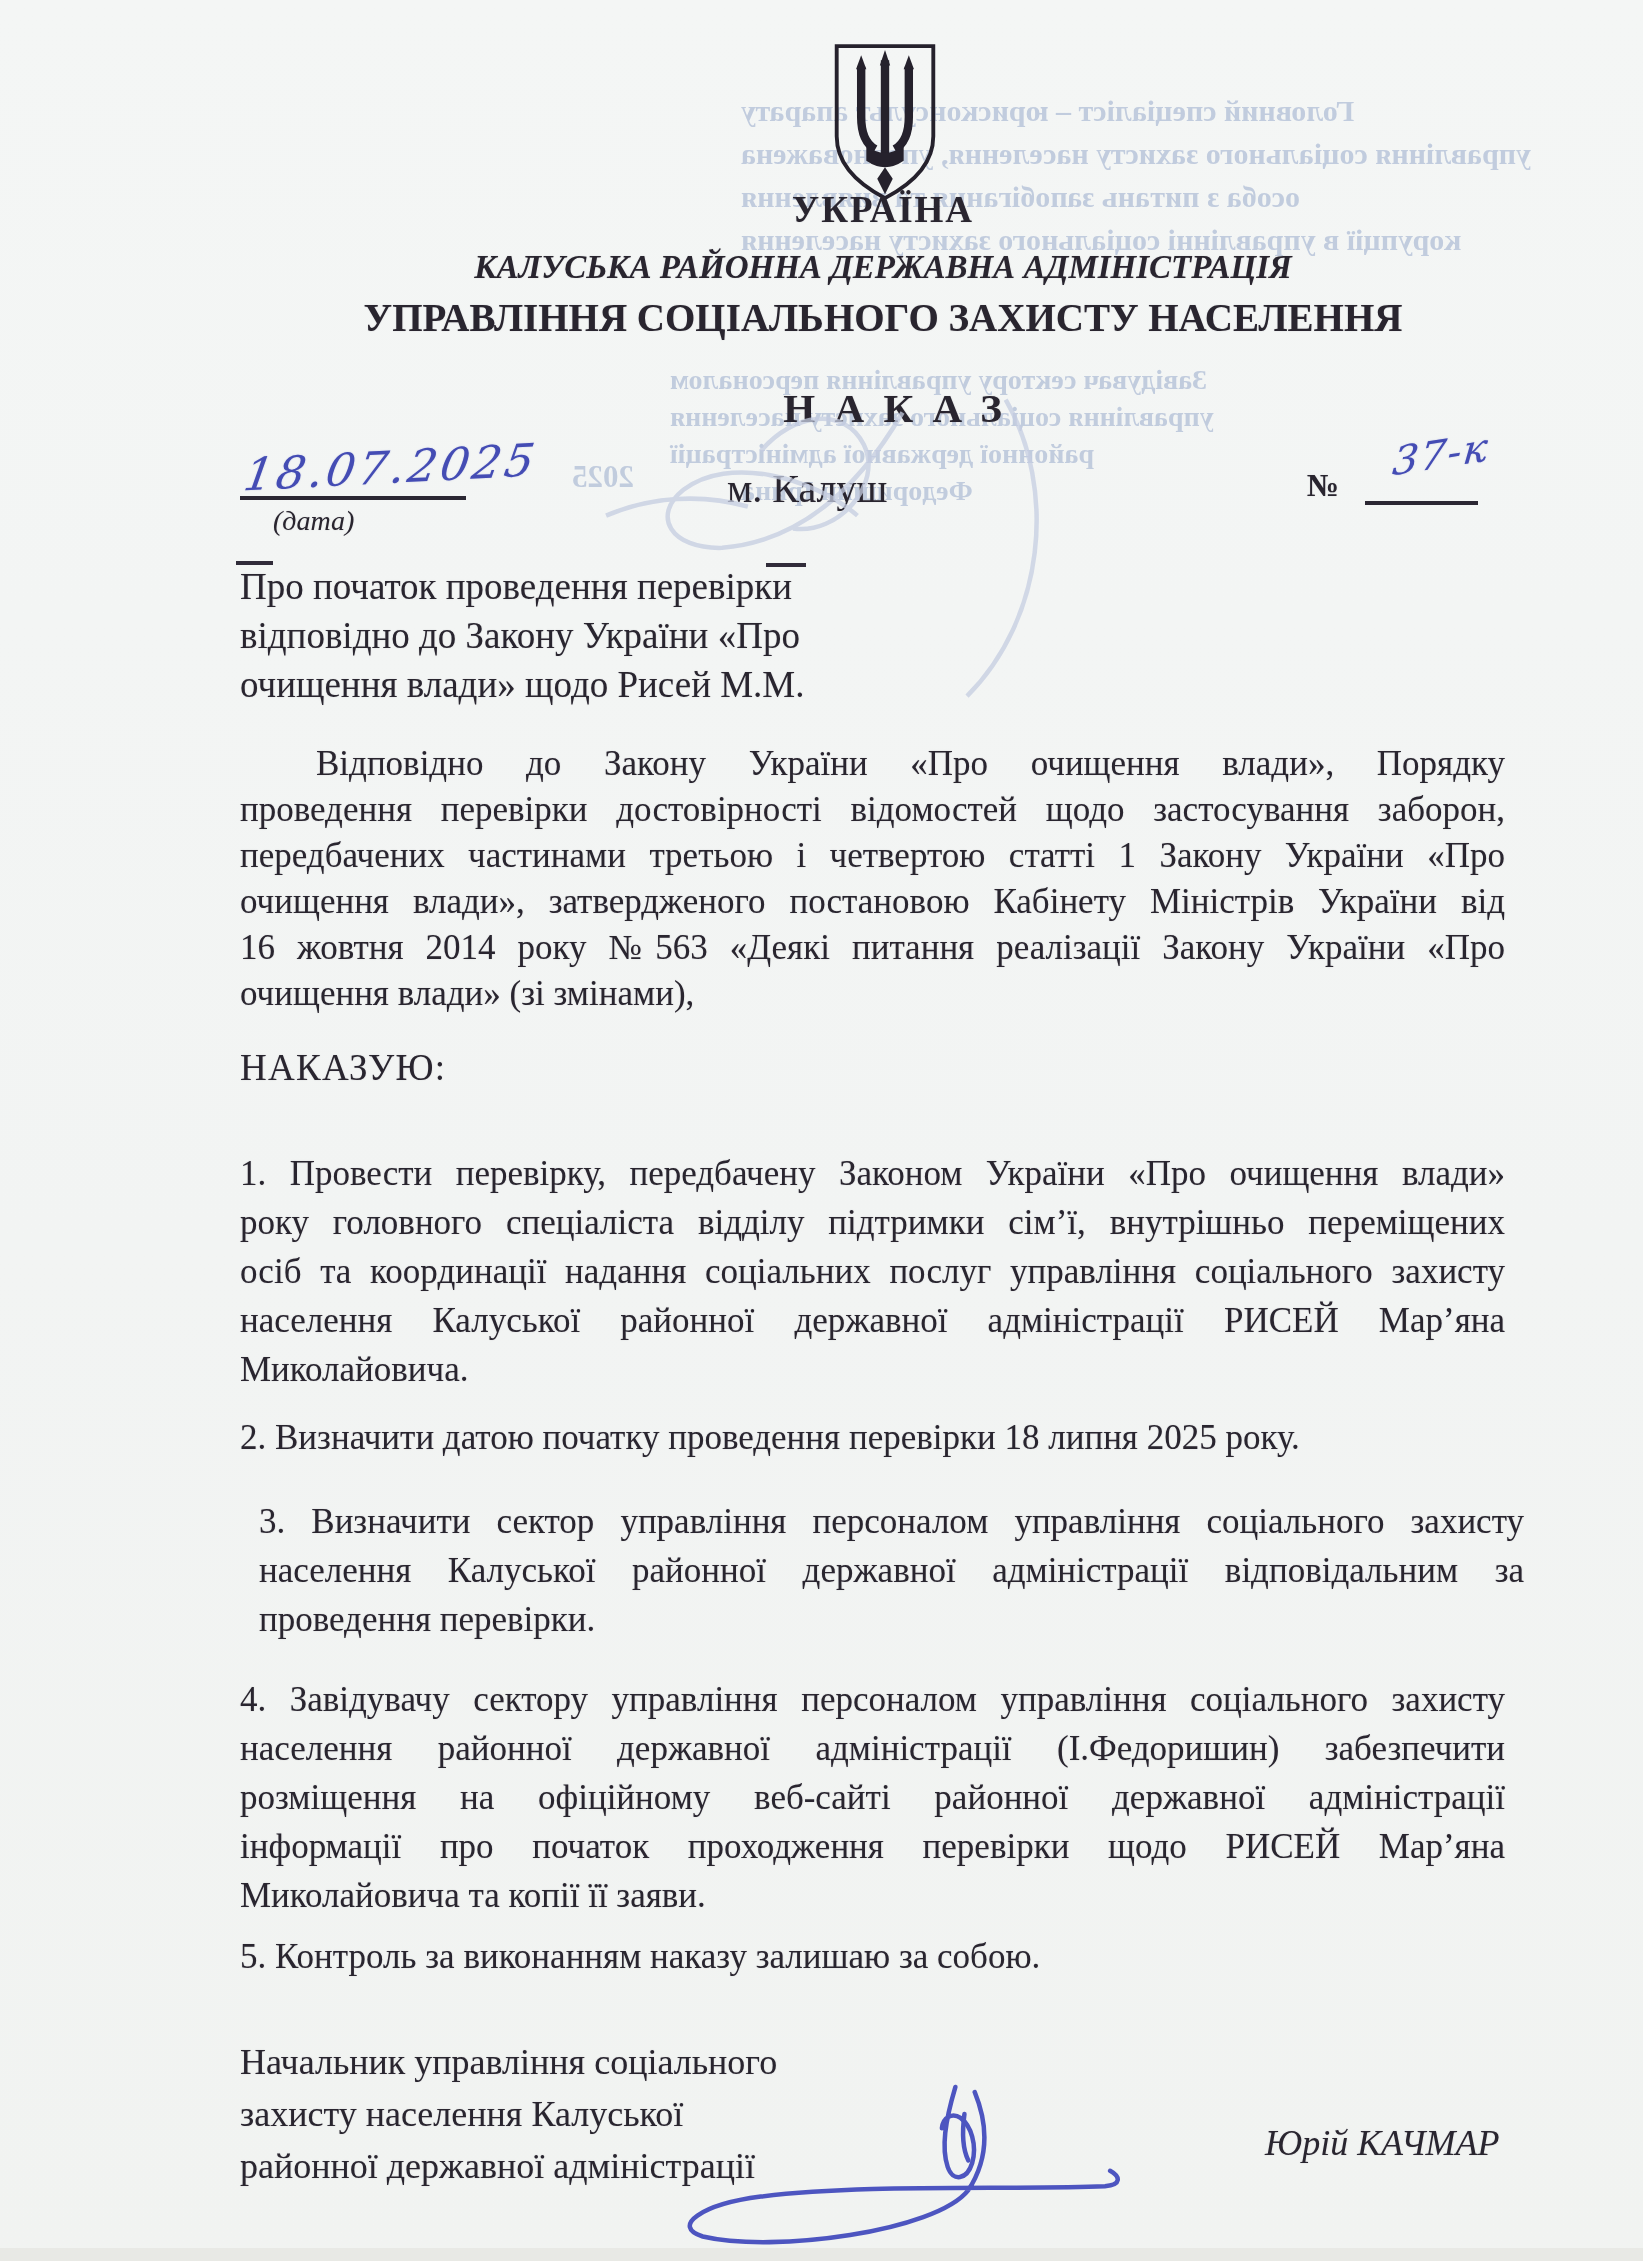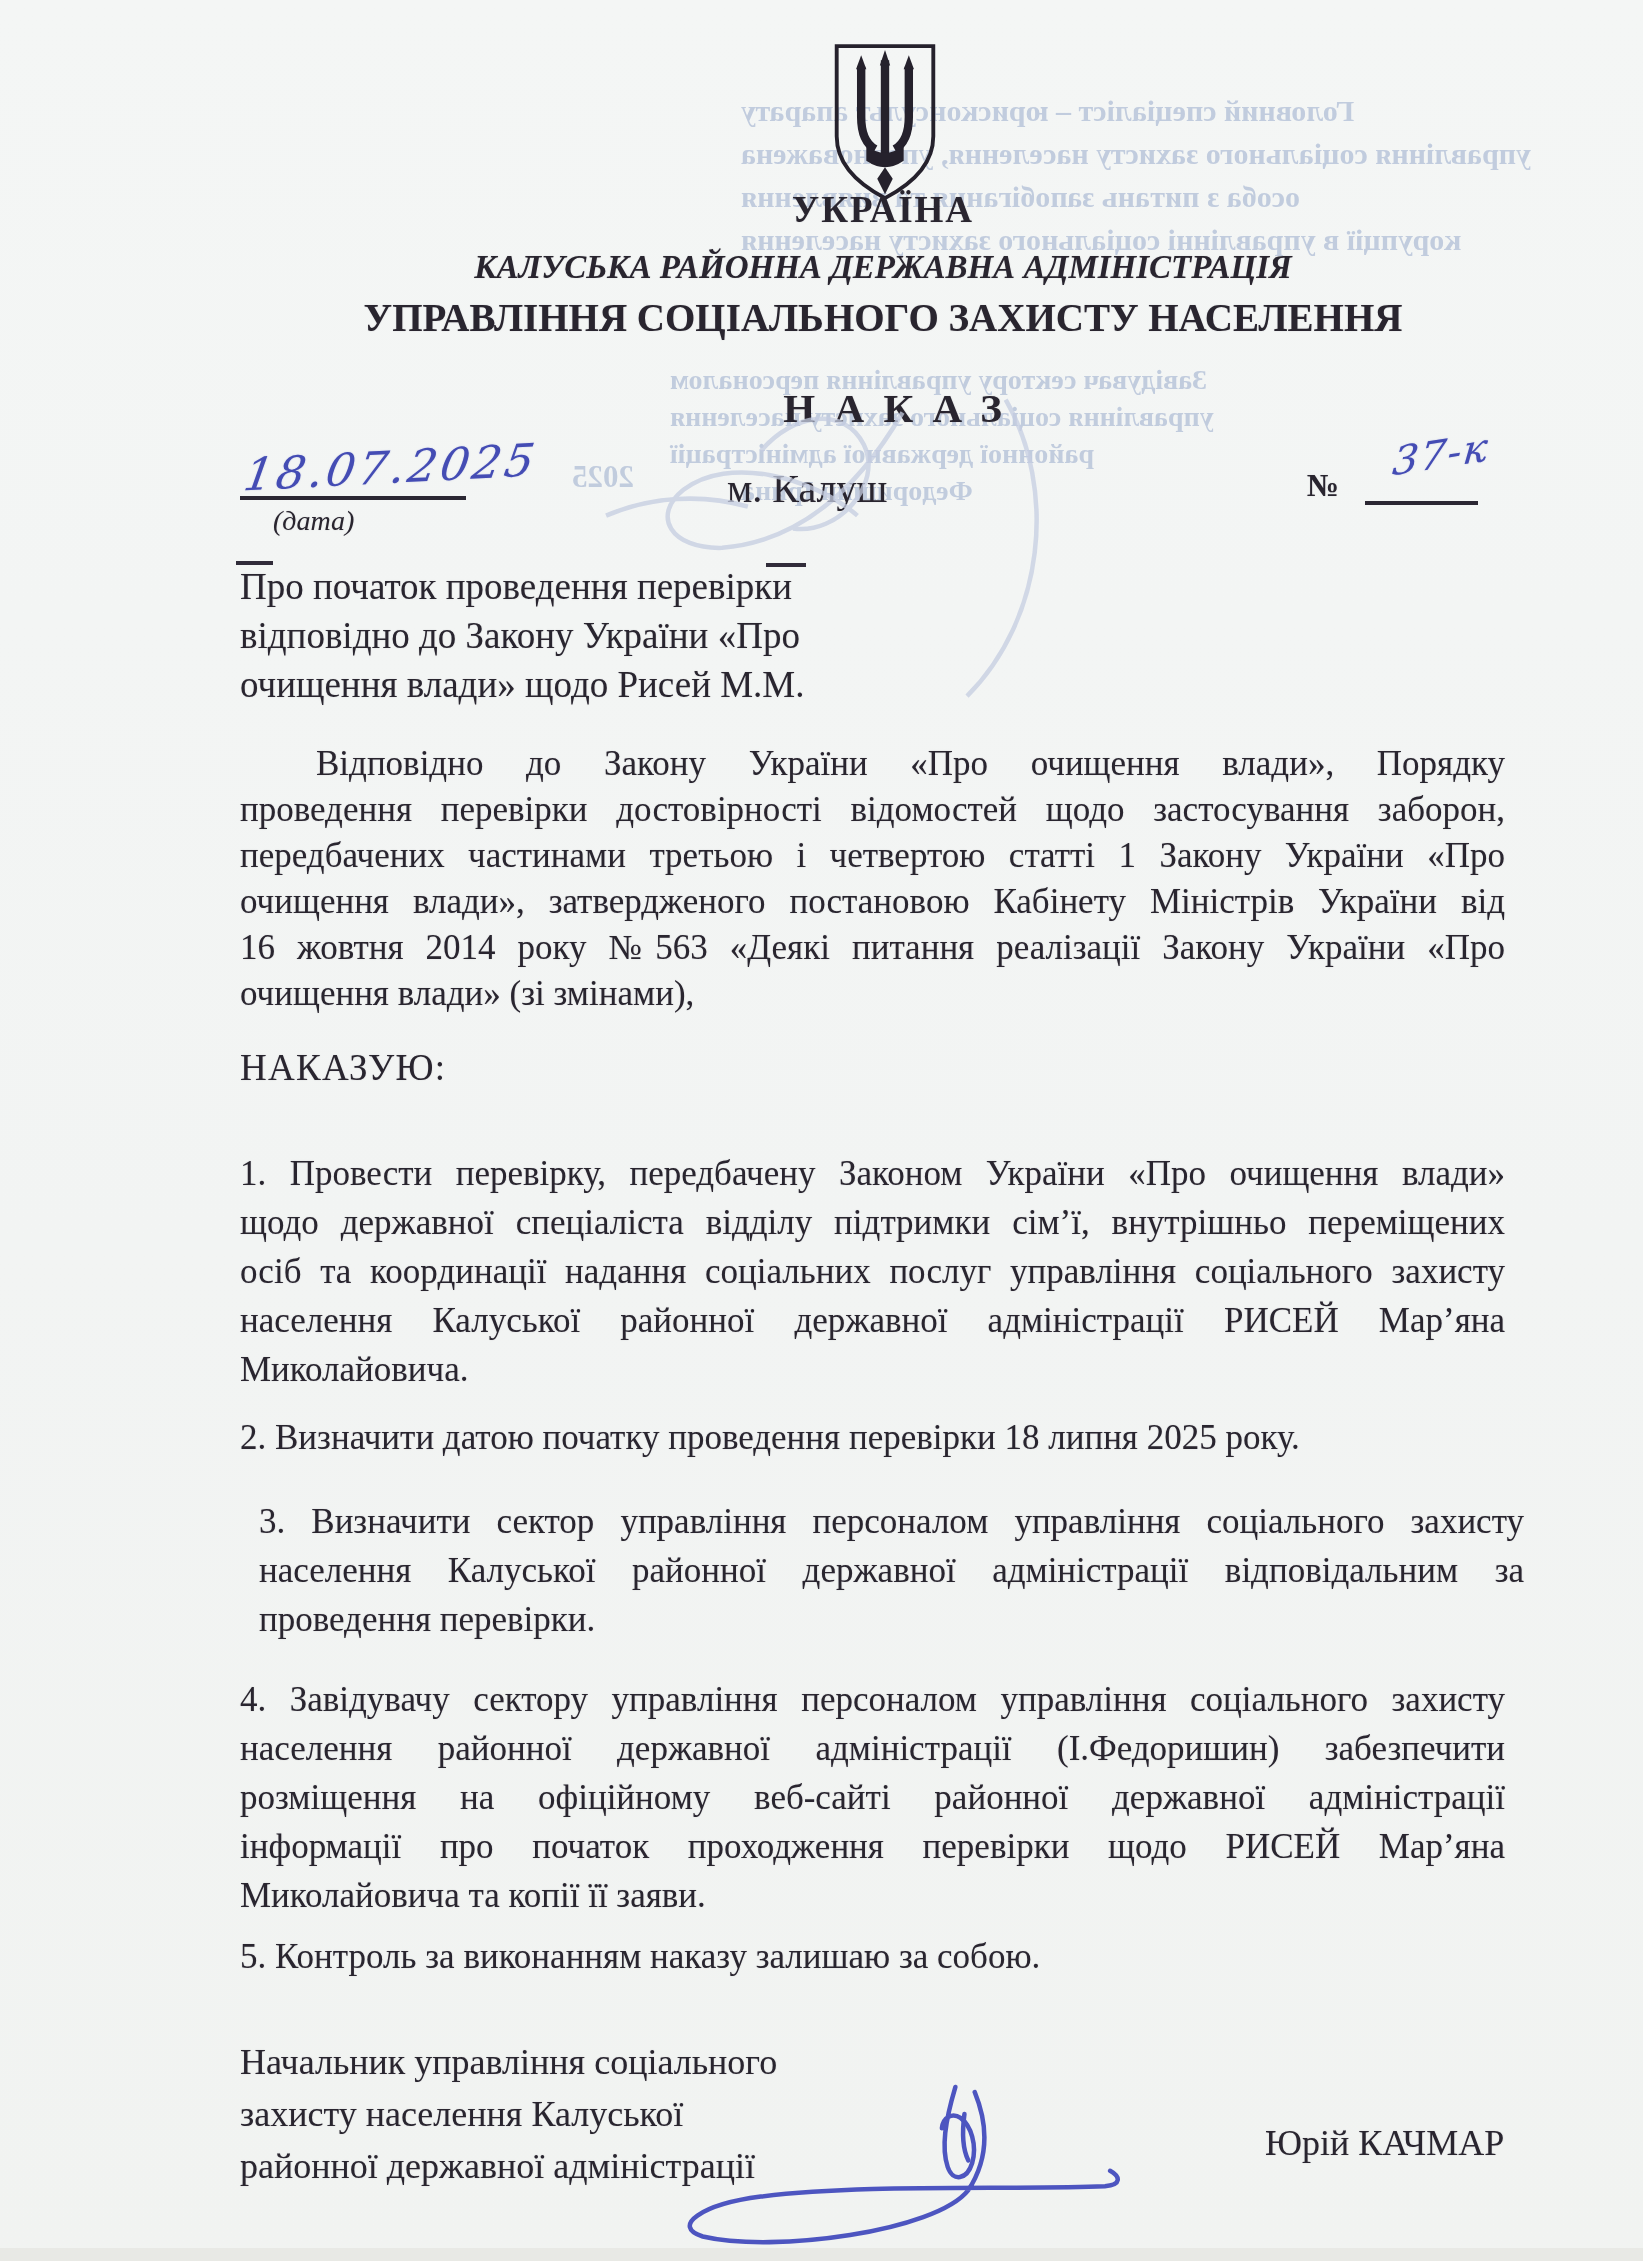--- a/index.html
+++ b/index.html
@@ -31,21 +31,21 @@
   .nosign{ left:1307px; top:467px; font-weight:bold; font-size:32px; }
   .subject{ left:240px; top:562px; width:606px; font-size:37px; line-height:49px; }
   .overline{ position:absolute; background:#312c3a; height:3.9px; }
   .body-par{ left:240px; width:1265px; font-size:35px; line-height:46px; }
   .items-par{ left:240px; width:1265px; font-size:35px; line-height:49px; }
   .jline{ text-align:justify; text-align-last:justify; white-space:nowrap; }
   .jlast{ text-align:right; text-align-last:left; white-space:nowrap; }
   .indent1{ text-indent:76px; }
   .decree{ left:240px; top:1046px; font-size:37px; letter-spacing:1.3px; }
   .sig-block{ left:240px; top:2036px; font-size:36px; line-height:52px; }
-  .sig-name{ left:1265px; top:2122px; font-size:36px; }
+  .sig-name{ left:1265px; top:2122px; font-size:36px;font-style:italic; }
   
   .ghost{ color:#b9c5da; font-weight:bold; opacity:.85; }
   .ghost-line{ transform:scaleX(-1); white-space:nowrap; }
   .ghost-b1{ left:741px; top:89px; width:1006px; text-align:right; font-size:30px; line-height:43px; }
   .ghost-b1 .ghost-line{ margin-bottom:0; }
   .ghost-b2{ left:670px; top:361px; width:722px; text-align:right; font-size:28px; line-height:37px; }
   .ghost-year{ left:572px; top:459px; font-size:31px; transform:scaleX(-1); }
   .edge-bottom{ left:0; bottom:0; width:1644px; height:13px; background:#e8e9e5; }
   .sig-svg{ left:0; top:0; pointer-events:none; }
 </style>
@@ -114,21 +114,21 @@
     <div class="jline">передбачених частинами третьою і четвертою статті 1 Закону України «Про</div>
     <div class="jline">очищення влади», затвердженого постановою Кабінету Міністрів України від</div>
     <div class="jline">16 жовтня 2014 року №563 «Деякі питання реалізації Закону України «Про</div>
     <div class="jlast">очищення влади» (зі змінами),</div>
   </div>
 
   <div class="abs decree txt">НАКАЗУЮ:</div>
 
   <div class="abs items-par txt" style="top:1149px;">
     <div class="jline">1. Провести перевірку, передбачену Законом України «Про очищення влади»</div>
-    <div class="jline">щодо державної спеціаліста відділу підтримки сім’ї, внутрішньо переміщених</div>
+    <div class="jline">року головного спеціаліста відділу підтримки сім’ї, внутрішньо переміщених</div>
     <div class="jline">осіб та координації надання соціальних послуг управління соціального захисту</div>
     <div class="jline">населення Калуської районної державної адміністрації РИСЕЙ Мар’яна</div>
     <div class="jlast">Миколайовича.</div>
   </div>
 
   <div class="abs items-par txt" style="top:1413px;">
     <div class="jlast">2. Визначити датою початку проведення перевірки 18 липня 2025 року.</div>
   </div>
 
   <div class="abs items-par txt" style="top:1497px;margin-left:19px;">

